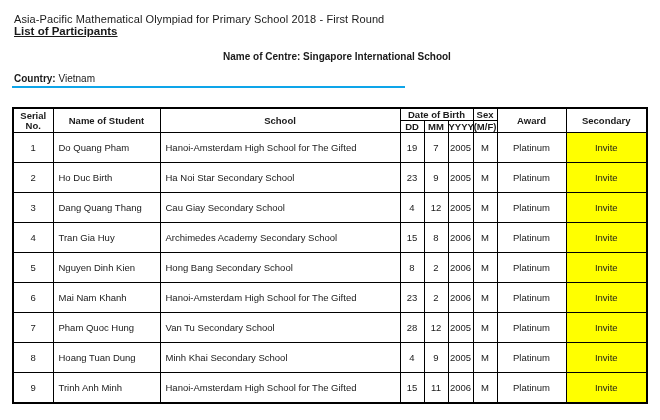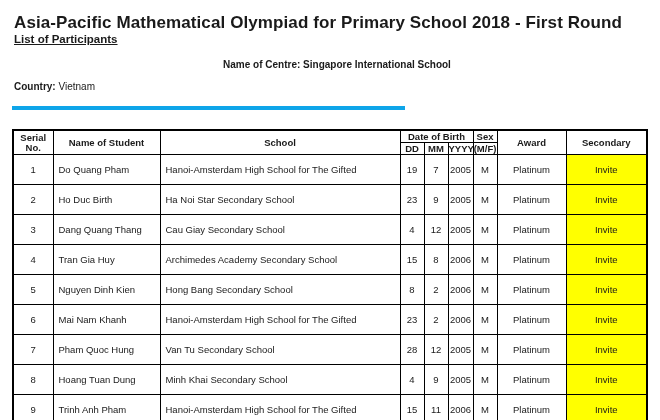--- a/index.html
+++ b/index.html
@@ -11,42 +11,42 @@
     height: 420px;
     overflow: hidden;
     background: #ffffff;
     font-family: "Liberation Sans", sans-serif;
     color: #1a1a1a;
   }
   .page {
     padding: 13px 0 0 14px;
   }
   .doc-title {
-    font-weight: bold;
-    font-size: 17px;
+    font-weight: normal;
+    font-size: 11px;
     letter-spacing: 0.1px;
   }
   .doc-subtitle {
     font-weight: bold;
     font-size: 11.5px;
     text-decoration: underline;
     margin-top: 0;
   }
   .centre-line {
     font-weight: bold;
     font-size: 10px;
     margin-top: 14px;
     text-align: center;
   }
   .country-line {
     font-size: 10px;
     margin-top: 11px;
     width: 391px;
-    border-bottom: 4px solid #0ea5e9;
-    padding-bottom: 14px;
+    border-bottom: 2px solid #0ea5e9;
+    padding-bottom: 2px;
     margin-left: -2px;
     padding-left: 2px;
   }
   .country-line .label {
     font-weight: bold;
   }
   table.participants {
     border-collapse: collapse;
     table-layout: fixed;
     width: 634px;
@@ -215,21 +215,21 @@
           <td class="l">Minh Khai Secondary School</td>
           <td class="c">4</td>
           <td class="c">9</td>
           <td class="c">2005</td>
           <td class="c">M</td>
           <td class="c">Platinum</td>
           <td class="c" style="background: rgb(255, 255, 0);">Invite</td>
         </tr>
         <tr>
           <td class="c">9</td>
-          <td class="l">Trinh Anh Pham</td>
+          <td class="l">Trinh Anh Minh</td>
           <td class="l">Hanoi-Amsterdam High School for The Gifted</td>
           <td class="c">15</td>
           <td class="c">11</td>
           <td class="c">2006</td>
           <td class="c">M</td>
           <td class="c">Platinum</td>
           <td class="c" style="background: rgb(255, 255, 0);">Invite</td>
         </tr>
       </tbody>
   </table>

